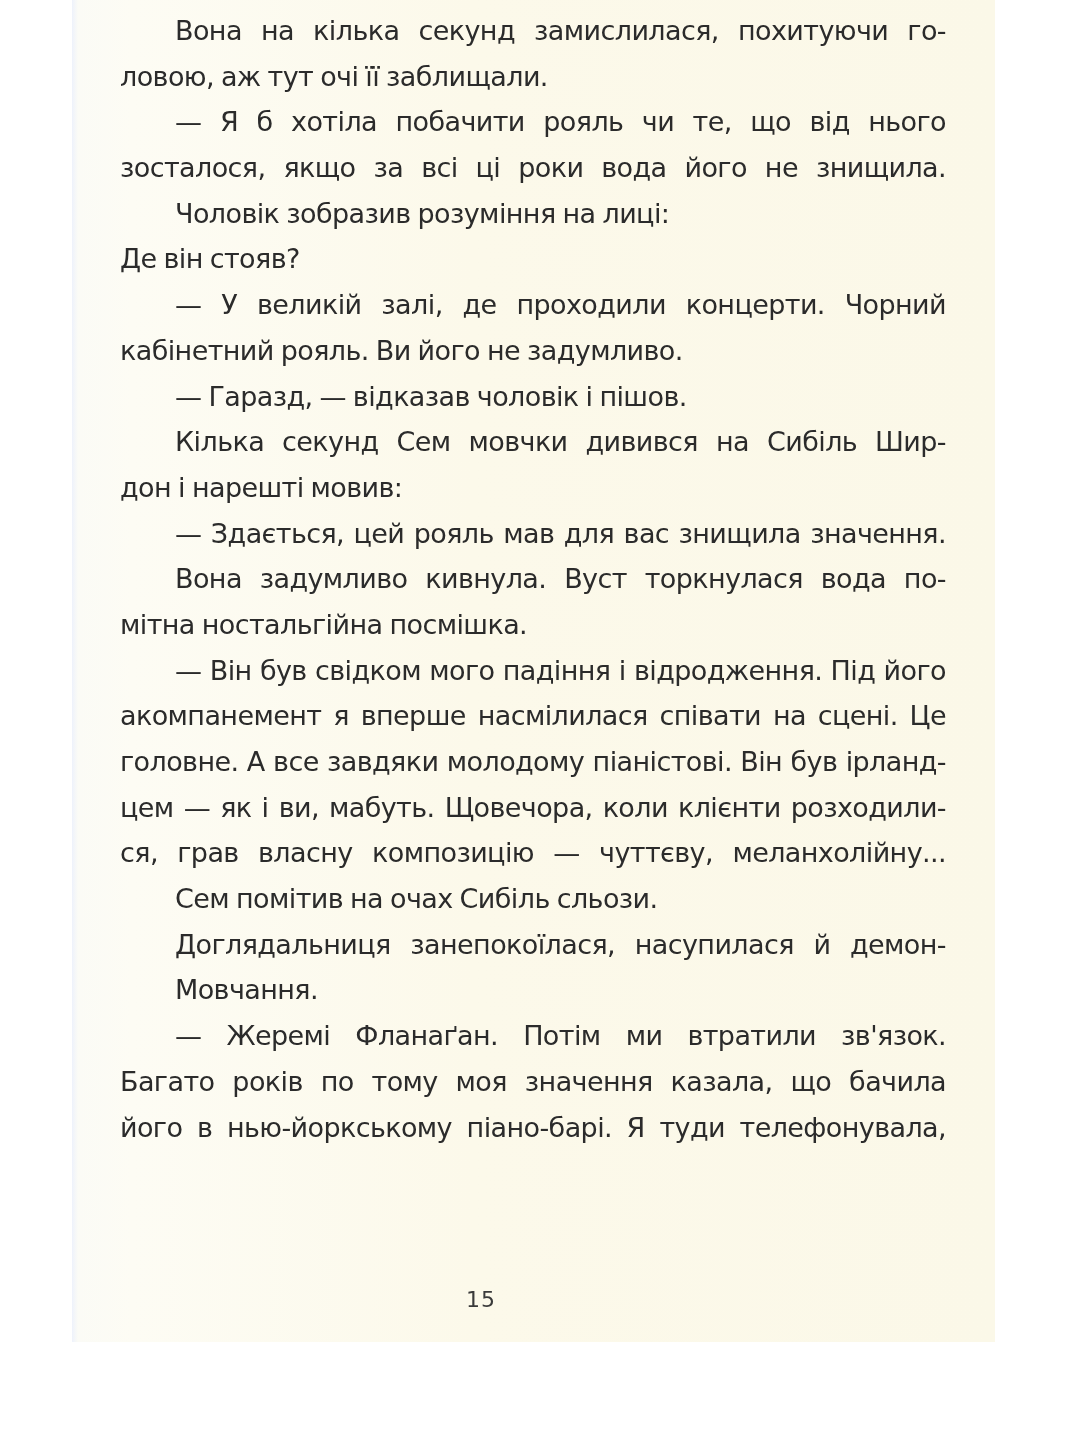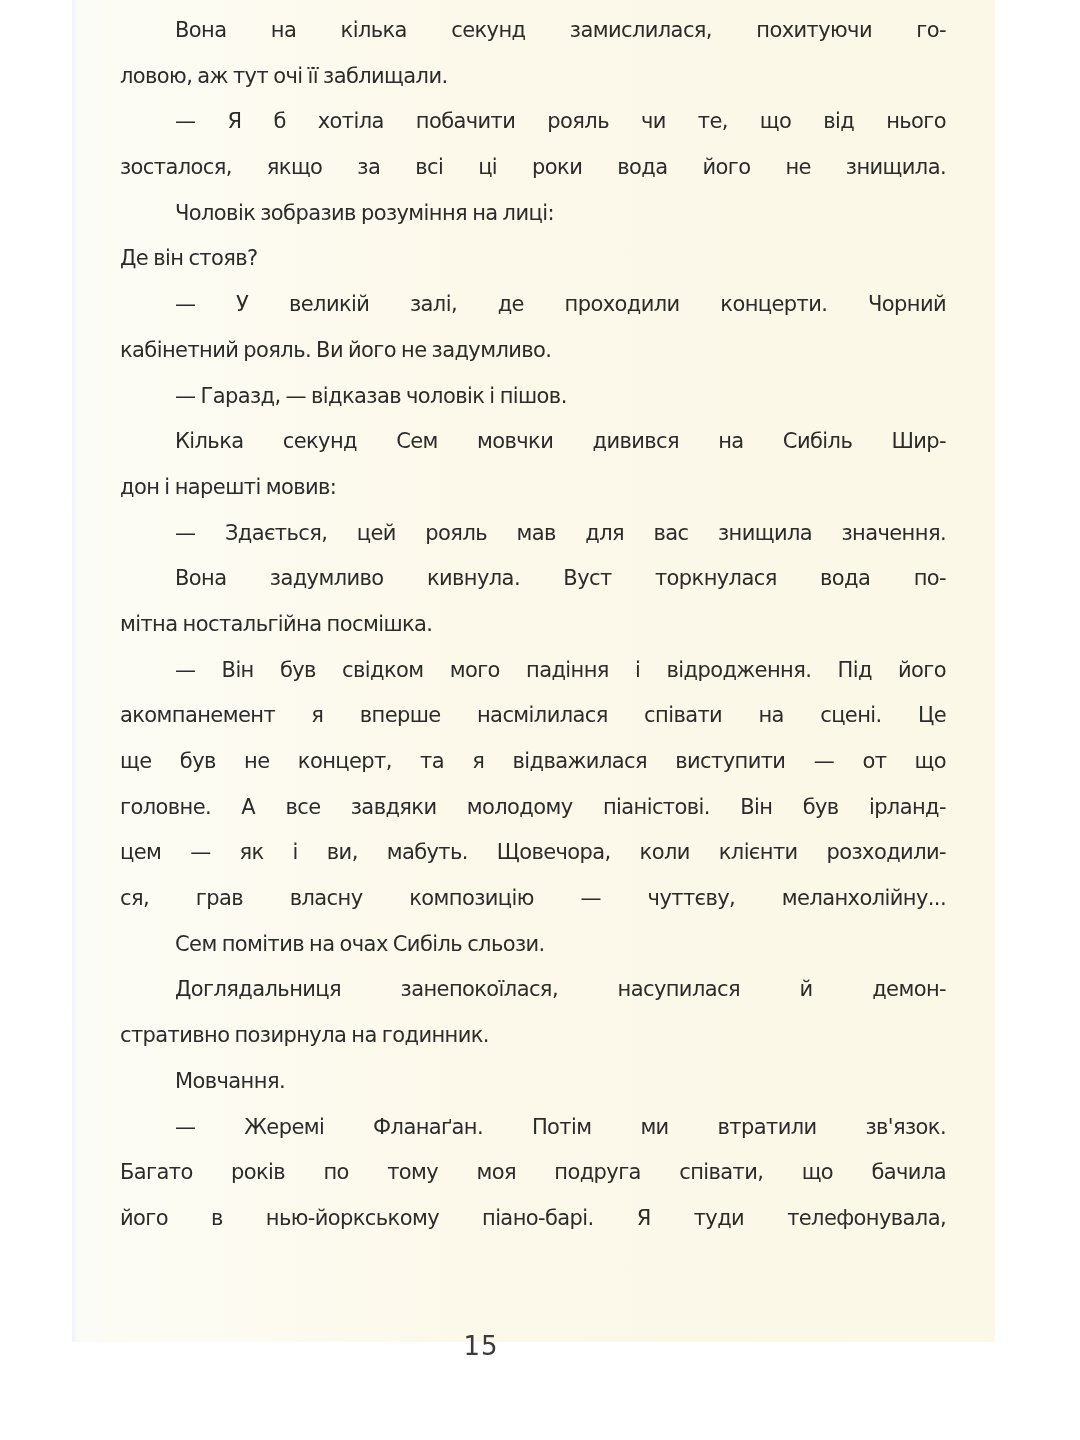--- a/index.html
+++ b/index.html
@@ -25,21 +25,21 @@
         #fdfcf4 60px,
         #fcf9ea 400px,
         #fbf8e8 923px);
     }
     .text-block {
       position: absolute;
       left: 120px;
       top: 8px;
       width: 826px;
       font-family: "DejaVu Sans", sans-serif;
-      font-size: 21px;
+      font-size: 27px;
       line-height: 45.7px;
       color: #2b2b2b;
       letter-spacing: -0.6px;
       word-spacing: -1px;
     }
     .line {
       display: block;
       white-space: nowrap;
       height: 45.7px;
       text-align: justify;
@@ -51,25 +51,24 @@
     .line.last {
       text-align-last: left;
     }
     .page-number {
       position: absolute;
       left: 0;
       width: 992px;
       top: 1287px;
       text-align: center;
       font-family: "DejaVu Sans", sans-serif;
-      font-size: 26px;
+      font-size: 22px;
       color: #3a3a3a;
       letter-spacing: 1px;
       padding-left: 0;
-      margin-top: 44px;
     }
     .page-number span {
       position: relative;
       left: -15px;
     }
   </style>
 </head>
 <body>
 
 <div class="page"></div>
@@ -84,28 +83,26 @@
     <span class="line indent">— У великій залі, де проходили концерти. Чорний</span>
     <span class="line last">кабінетний рояль. Ви його не задумливо.</span>
     <span class="line indent last">— Гаразд, — відказав чоловік і пішов.</span>
     <span class="line indent">Кілька секунд Сем мовчки дивився на Сибіль Шир-</span>
     <span class="line last">дон і нарешті мовив:</span>
     <span class="line indent">— Здається, цей рояль мав для вас знищила значення.</span>
     <span class="line indent">Вона задумливо кивнула. Вуст торкнулася вода по-</span>
     <span class="line last">мітна ностальгійна посмішка.</span>
     <span class="line indent">— Він був свідком мого падіння і відродження. Під його</span>
     <span class="line">акомпанемент я вперше насмілилася співати на сцені. Це</span>
-    <span class="line">ще був не концерт, та я відважилася виступити — от що</span>
     <span class="line">головне. А все завдяки молодому піаністові. Він був ірланд-</span>
     <span class="line">цем — як і ви, мабуть. Щовечора, коли клієнти розходили-</span>
     <span class="line">ся, грав власну композицію — чуттєву, меланхолійну...</span>
     <span class="line indent last">Сем помітив на очах Сибіль сльози.</span>
     <span class="line indent">Доглядальниця занепокоїлася, насупилася й демон-</span>
-    <span class="line last">стративно позирнула на годинник.</span>
     <span class="line indent last">Мовчання.</span>
     <span class="line indent">— Жеремі Фланаґан. Потім ми втратили зв'язок.</span>
-    <span class="line">Багато років по тому моя подруга співати, що бачила</span>
+    <span class="line">Багато років по тому моя значення казала, що бачила</span>
     <span class="line">його в нью-йоркському піано-барі. Я туди телефонувала,</span>
   </div>
 
 <div class="page-number">
   <span>15</span>
 </div>
 
 </body></html>

